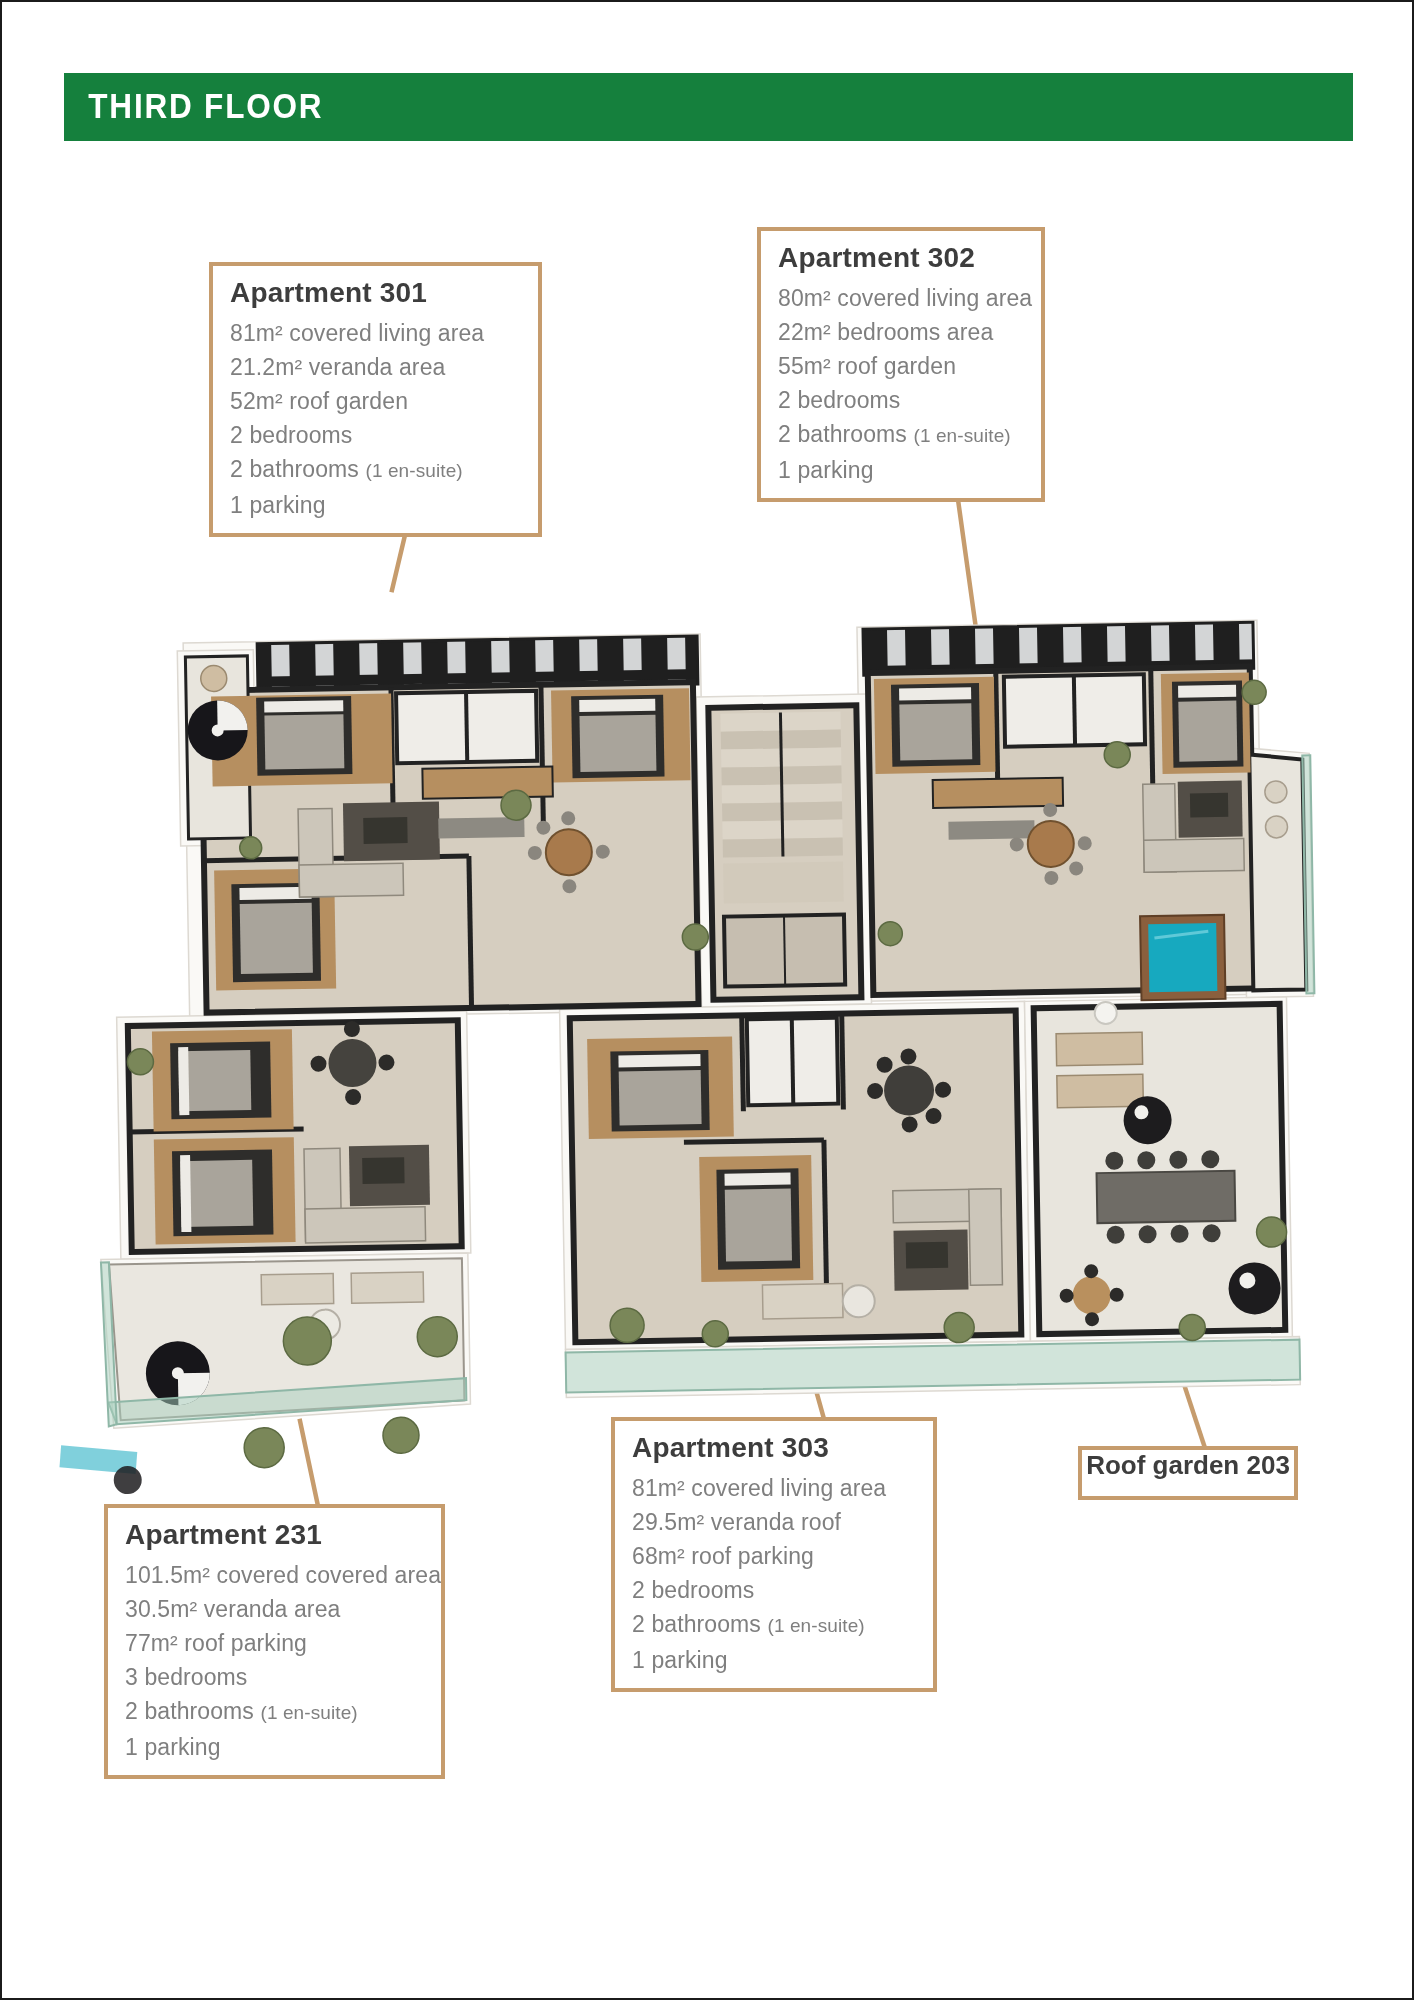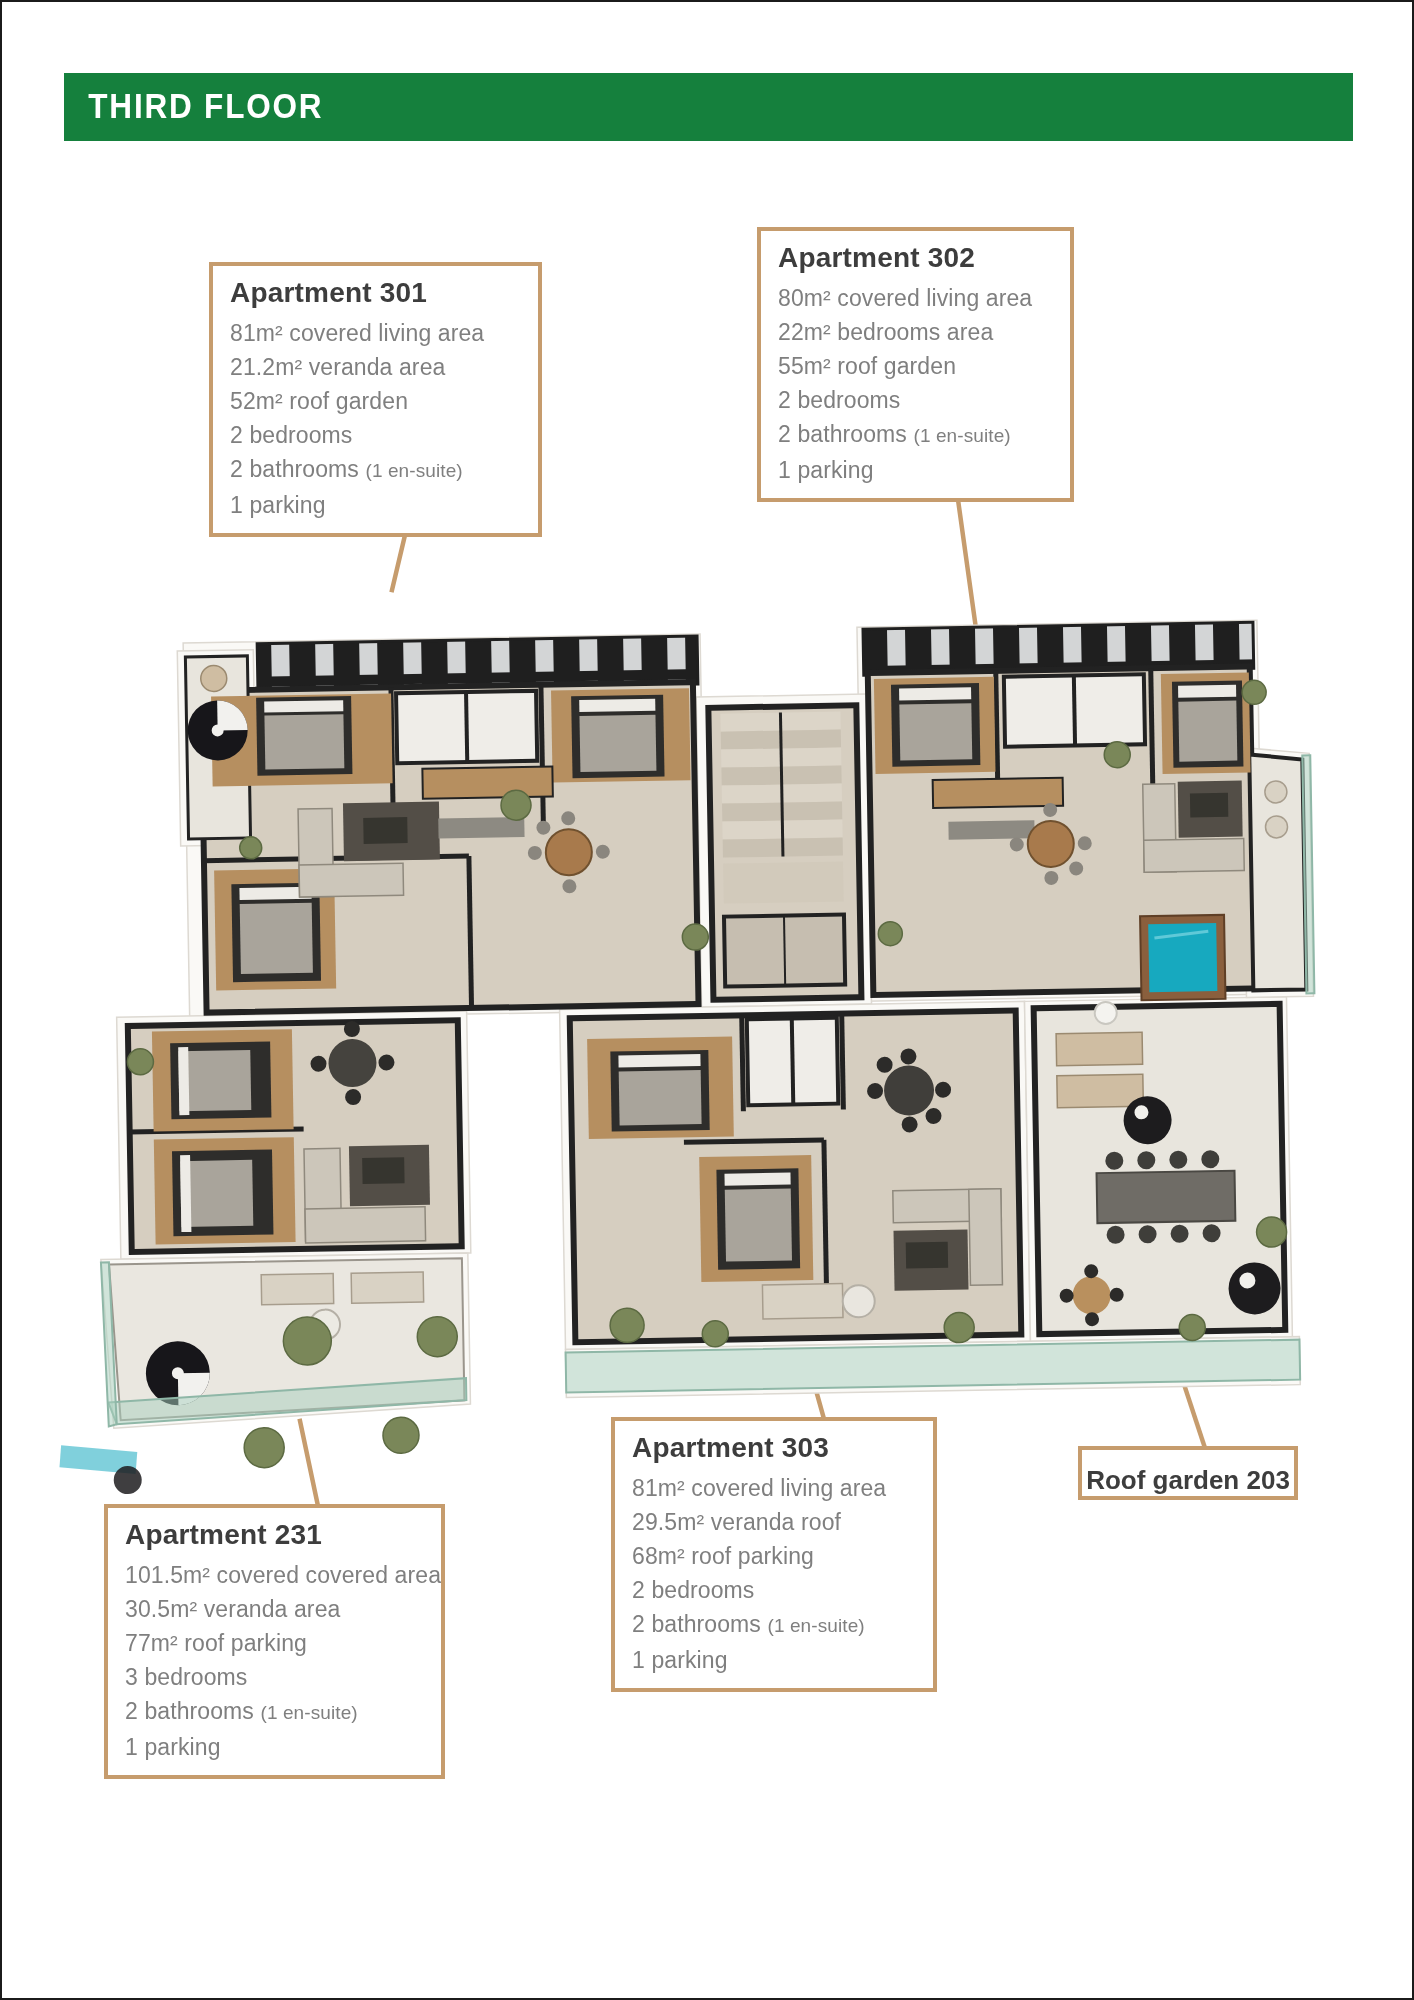--- a/index.html
+++ b/index.html
@@ -27,27 +27,27 @@
   .callout h2 {
     margin:0 0 5px 0; font-size:28px; font-weight:bold; color:#3d3d3d;
     letter-spacing:0.2px; line-height:36px; white-space:nowrap;
   }
   .callout .line {
     font-size:23px; color:#7f7f7f; line-height:34px; letter-spacing:0.1px;
     white-space:nowrap;
   }
   .callout .note { font-size:19px; }
   .callout-301 { left:207px; top:260px; width:333px; }
-  .callout-302 { left:755px; top:225px; width:317px; }
+  .callout-302 { left:755px; top:225px; width:288px; }
   .callout-303 { left:609px; top:1415px; width:326px; }
   .callout-304 { left:102px; top:1502px; width:341px; }
   .callout-small {
     position:absolute; left:1076px; top:1444px; width:220px; height:54px;
     background:#ffffff; border:4px solid #c69c6d; box-sizing:border-box;
-    display:flex; align-items:flex-end; justify-content:center;
+    display:flex; align-items:flex-start; justify-content:center;
   }
   .callout-small h2 {
     margin:0; font-size:26px; font-weight:bold; color:#3d3d3d; white-space:nowrap;
   }
 </style>
 </head>
 <body>
 
 <div class="page">
 

